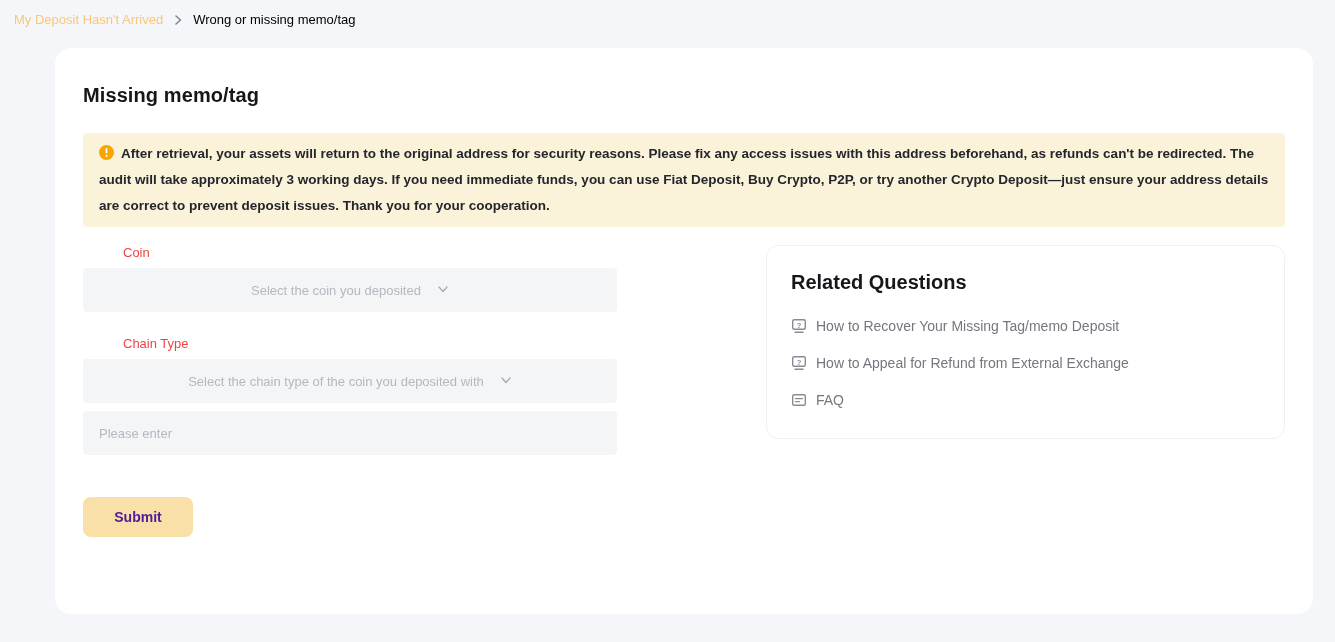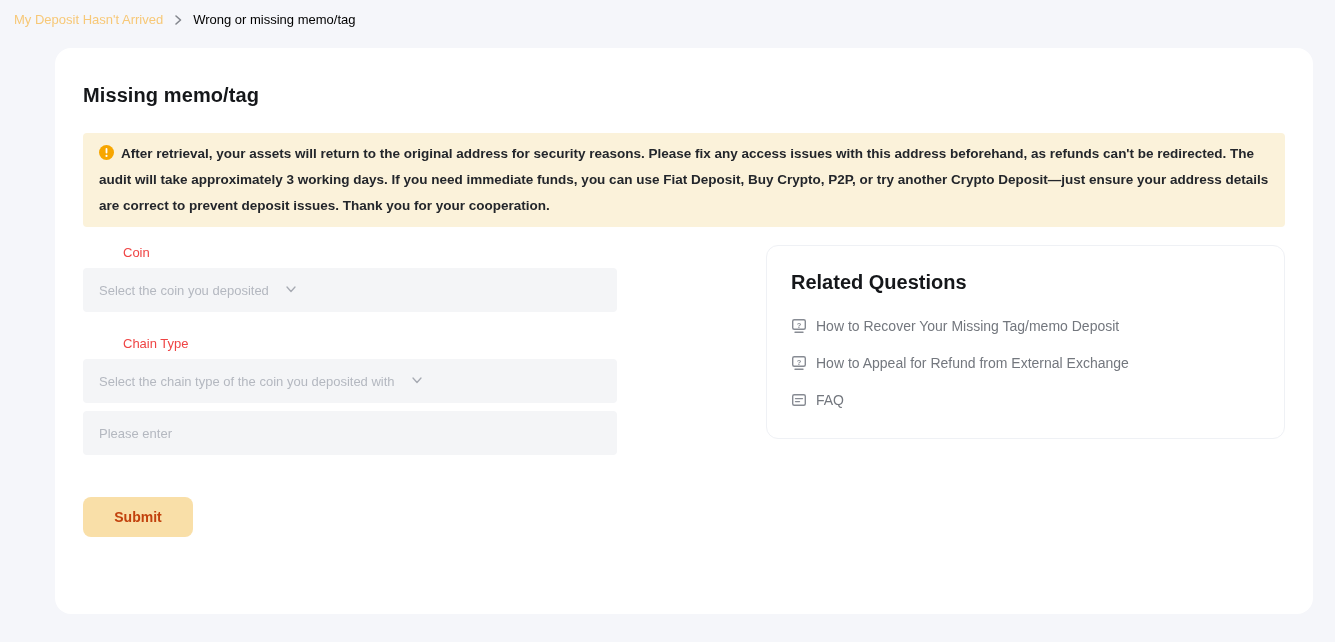--- a/index.html
+++ b/index.html
@@ -75,37 +75,37 @@
   .field-label:first-child { margin-top: 0; }
   .select-box, .text-input {
     margin-top: 8px;
     width: 100%;
     height: 44px;
     background: #F4F5F7;
     border: none;
     border-radius: 4px;
     display: flex;
     align-items: center;
-    justify-content: flex-start;
+    justify-content: center;
     padding: 0 16px;
     font-size: 13px;
     color: #B4B8C0;
     cursor: pointer;
     gap: 16px;
   }
   .text-input { cursor: text; color: #1E2126; font-family: "Liberation Sans", sans-serif; }
   .text-input::placeholder { color: #B4B8C0; opacity: 1; }
   .select-placeholder { color: #B4B8C0; }
   .submit-btn {
     margin-top: 42px;
     width: 110px; height: 40px;
     border: none;
     border-radius: 8px;
     background: #F9DFA8;
-    color: #c2410c;
+    color: #4c1d95;
     font-size: 14px;
     font-weight: bold;
     font-family: "Liberation Sans", sans-serif;
     cursor: pointer;
   }
 
   
   .related {
     width: 519px;
     border: 1px solid #EFF1F5;

